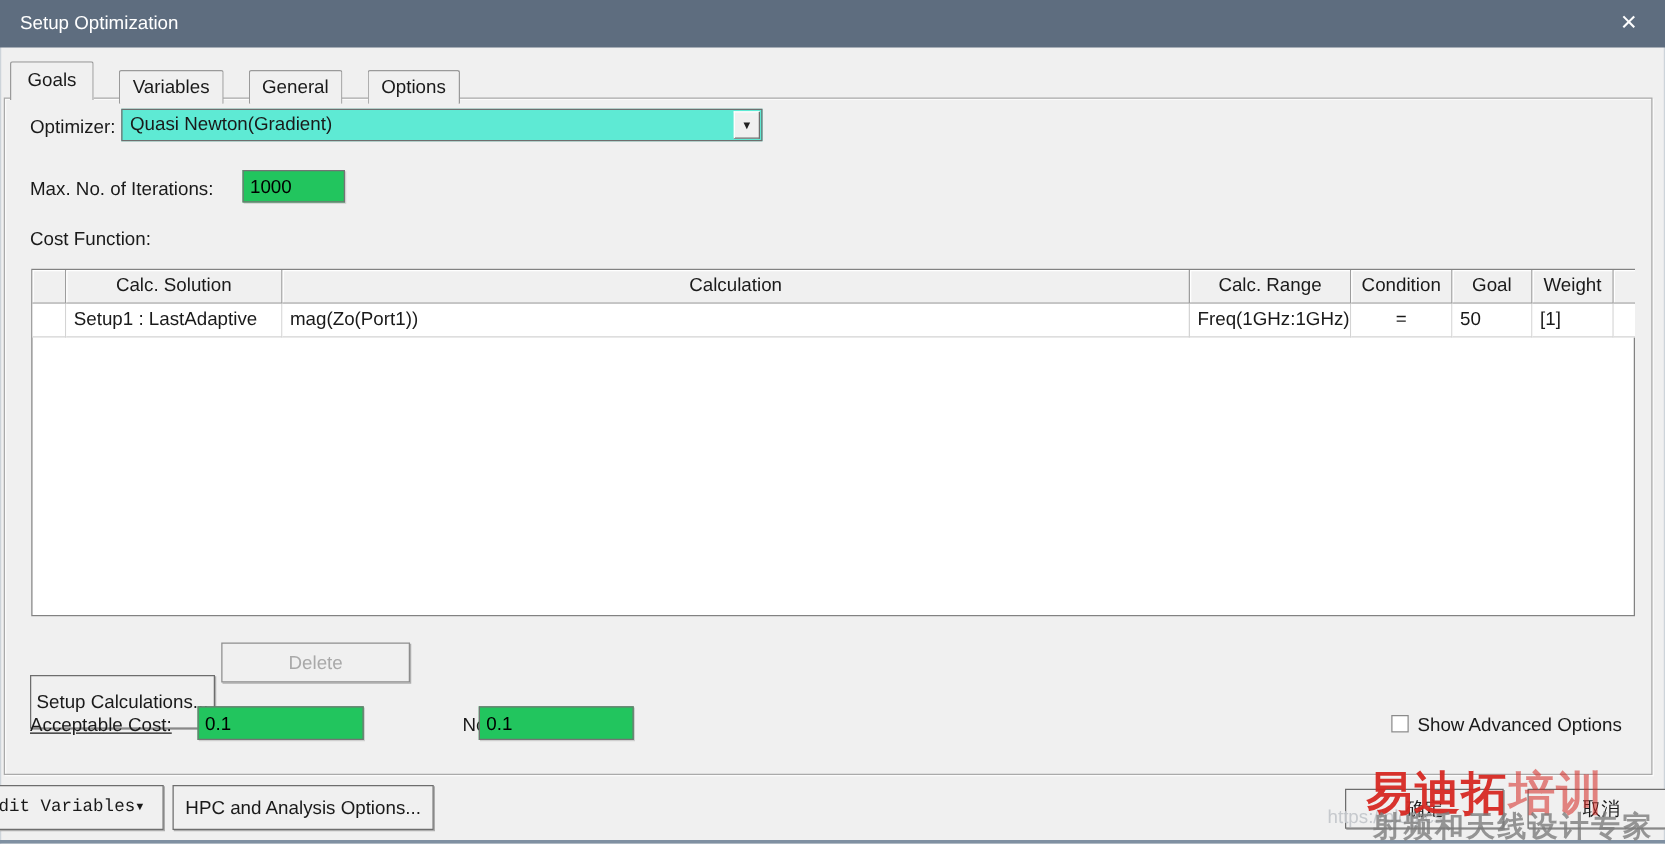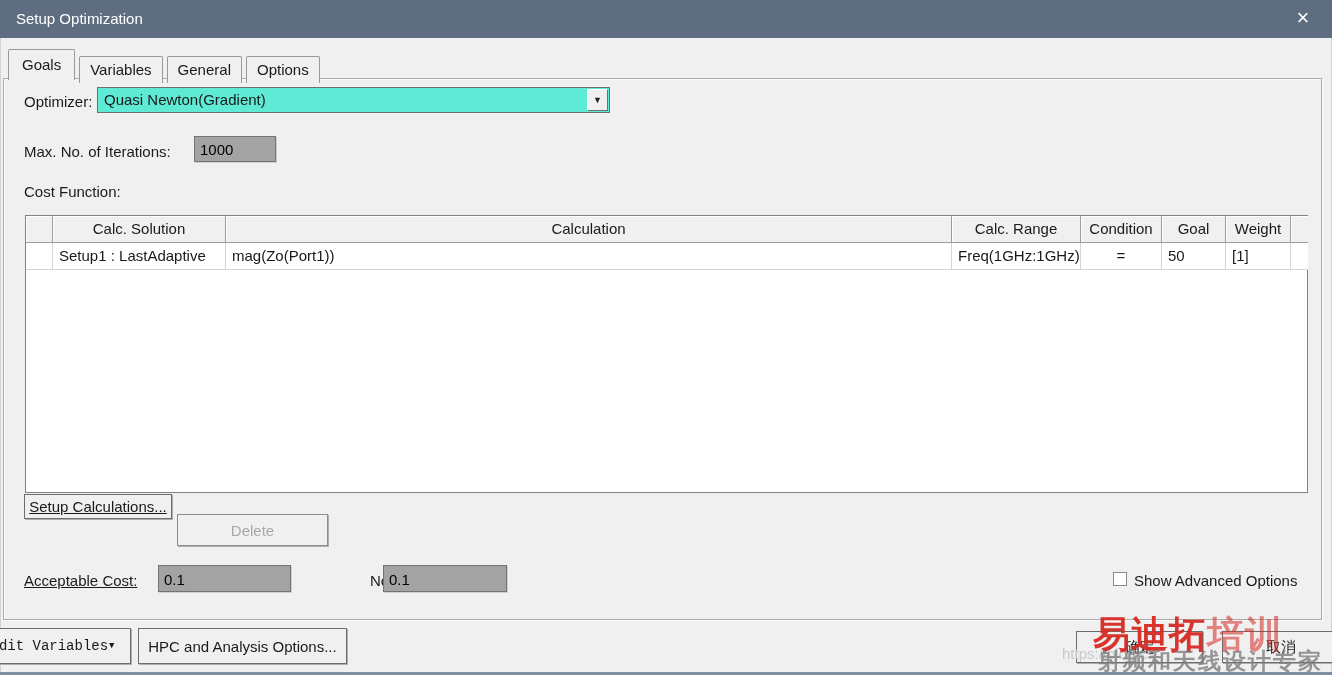--- a/index.html
+++ b/index.html
@@ -23,21 +23,21 @@
     position:absolute; right:12px; top:0; width:34px; height:38px;
     text-align:center; line-height:36px; font-size:22px; color:#ffffff;
     font-weight:300; cursor:default;
   }
   
   .tabs { position:absolute; left:8px; top:49px; height:30px; z-index:3; }
   .tab {
     display:inline-block; vertical-align:bottom;
     background:#f0f0f0; border:1px solid #9a9a9a; border-bottom:none;
     border-radius:2px 2px 0 0;
-    padding:4px 10px 5px 10px; margin-right:4px;
+    padding:4px 10px 5px 10px; margin-right:20px;
     font-size:15px; height:27px; position:relative; top:3px;
   }
   .tab.active {
     top:0; height:31px; padding:6px 13px 6px 13px; z-index:4;
     box-shadow: 0 2px 0 #f0f0f0;
   }
   
   .frame {
     position:absolute; left:3px; top:78px; width:1319px; height:542px;
     border:1px solid #aaaaaa;
@@ -54,21 +54,21 @@
     position:absolute; left:6px; top:0; line-height:24px; font-size:15px; white-space:nowrap;
   }
   .combo .combo-arrow {
     position:absolute; right:1px; top:1px; width:21px; height:22px;
     background:#f0f0f0;
     border:1px solid; border-color:#fdfdfd #6f6f6f #6f6f6f #fdfdfd;
     text-align:center; line-height:20px; font-size:9px; color:#222;
   }
   
   .tfield {
-    position:absolute; background:#a3a3a3; border:1px solid #747474;
+    position:absolute; background:#22c55e; border:1px solid #747474;
     font-family:"Liberation Sans","DejaVu Sans",sans-serif;
     font-size:15px; padding:1px 0 0 5px; z-index:2;
     box-shadow: 1px 1px 0 #cfcfcf;
   }
   
   .grid {
     position:absolute; left:25px; top:215px; width:1283px; height:278px;
     background:#ffffff; border:1px solid #828282; z-index:2;
   }
   .grid-row { display:flex; width:100%; }
@@ -156,21 +156,21 @@
     <div class="gc c1">Setup1 : LastAdaptive</div>
     <div class="gc c2">mag(Zo(Port1))</div>
     <div class="gc c3">Freq(1GHz:1GHz)</div>
     <div class="gc c4 center">=</div>
     <div class="gc c5">50</div>
     <div class="gc c6">[1]</div>
     <div class="gc c7"></div>
   </div>
 </div>
 
-<div class="btn" style="left:24px; top:494px; width:148px; height:25px;text-decoration:underline;">Setup Calculations...</div>
+<div class="btn" style="left:24px; top:540px; width:148px; height:43px;">Setup Calculations...</div>
 <div class="btn disabled" style="left:177px; top:514px; width:151px; height:32px;">Delete</div>
 
 <div class="label" style="left:24px; top:572px;text-decoration:underline;">Acceptable Cost:</div>
 <input class="tfield" style="left: 158px; top: 565px; width: 133px; height: 27px;" value="0.1">
 <div class="label" style="left:322px; top:572px;margin-left:48px;">Noise:</div>
 <input class="tfield" style="left: 383px; top: 565px; width: 124px; height: 27px;" value="0.1">
 
 <div class="checkbox"></div>
 <div class="label" style="left:1134px; top:572px;">Show Advanced Options</div>
 

